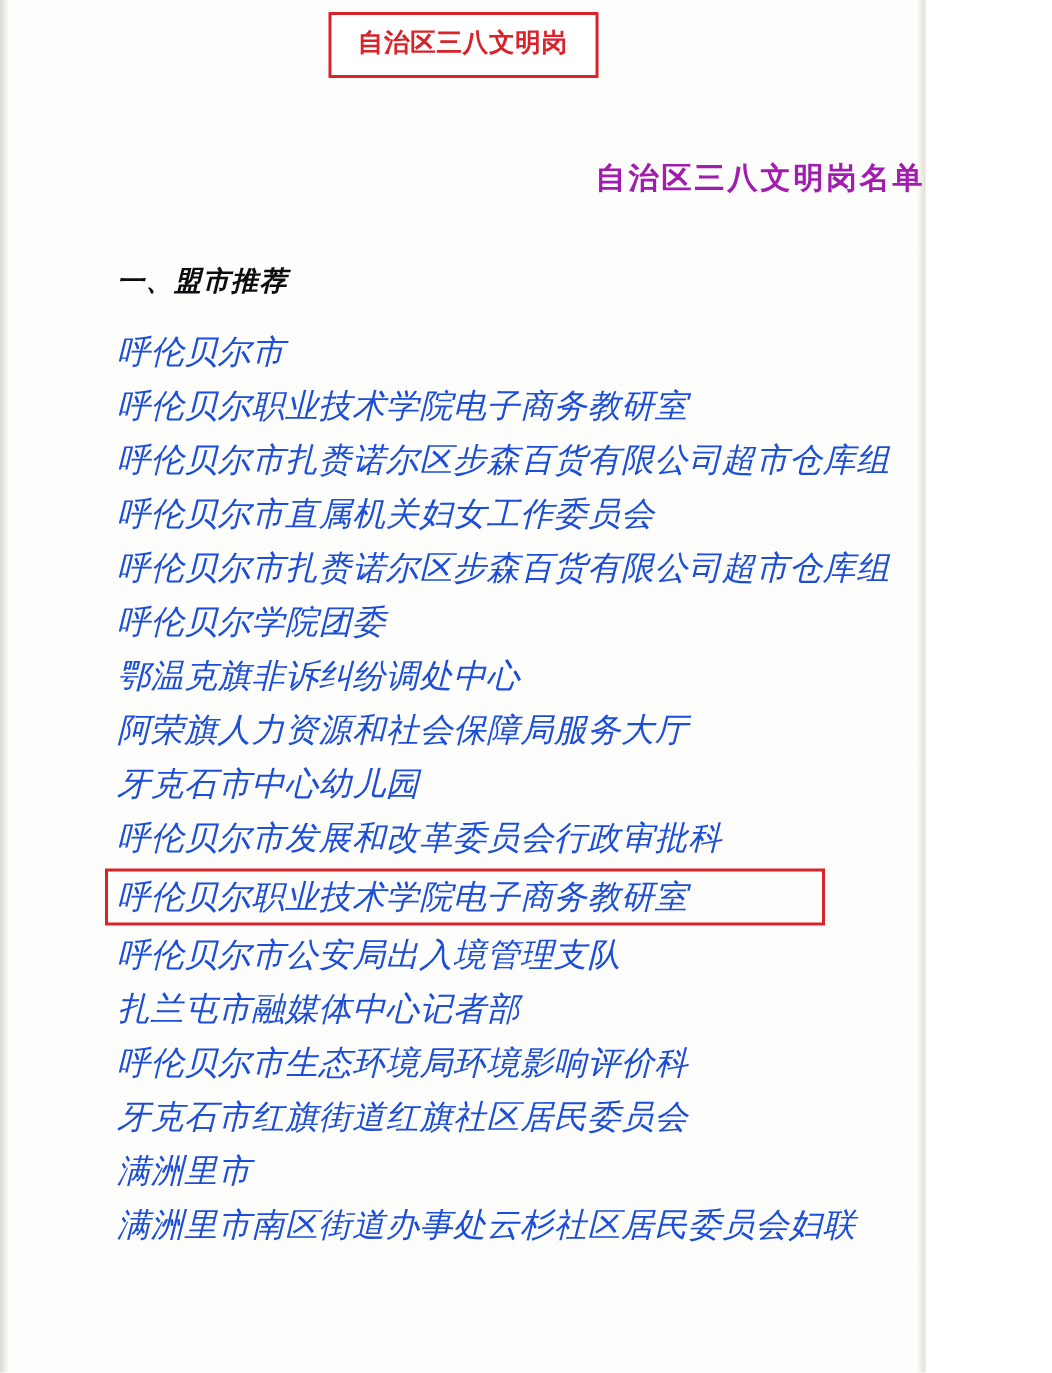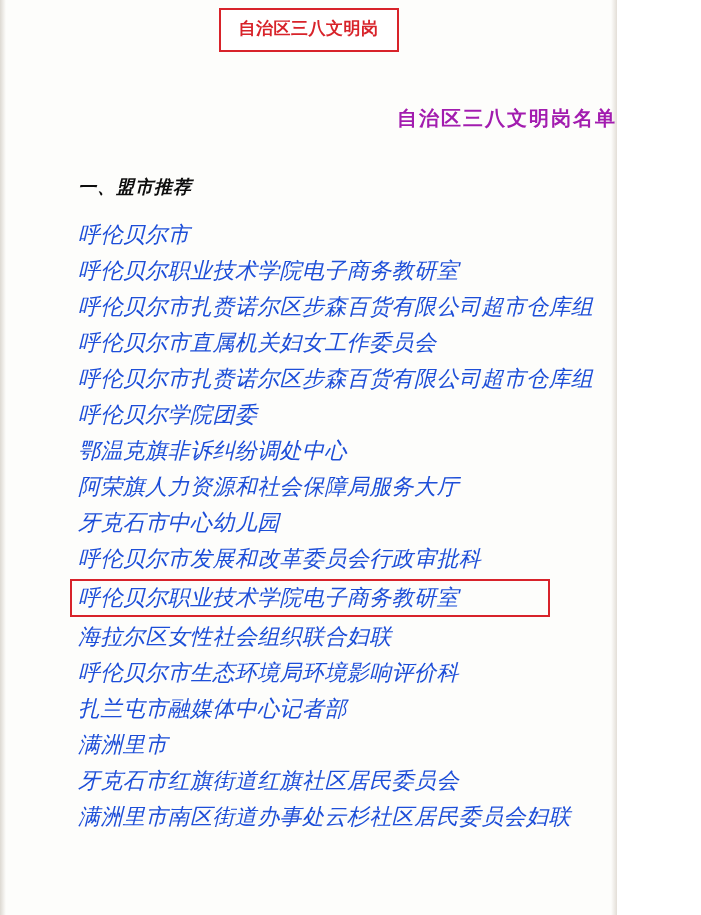--- a/index.html
+++ b/index.html
@@ -126,22 +126,22 @@
         <div class="list-item">呼伦贝尔职业技术学院电子商务教研室</div>
         <div class="list-item">呼伦贝尔市扎赉诺尔区步森百货有限公司超市仓库组</div>
         <div class="list-item">呼伦贝尔市直属机关妇女工作委员会</div>
         <div class="list-item">呼伦贝尔市扎赉诺尔区步森百货有限公司超市仓库组</div>
         <div class="list-item">呼伦贝尔学院团委</div>
         <div class="list-item">鄂温克旗非诉纠纷调处中心</div>
         <div class="list-item">阿荣旗人力资源和社会保障局服务大厅</div>
         <div class="list-item">牙克石市中心幼儿园</div>
         <div class="list-item">呼伦贝尔市发展和改革委员会行政审批科</div>
         <div class="list-item highlight">呼伦贝尔职业技术学院电子商务教研室</div>
-        <div class="list-item">海拉尔区女性社会组织联合妇联</div>
+        <div class="list-item">呼伦贝尔市公安局出入境管理支队</div>
+        <div class="list-item">扎兰屯市融媒体中心记者部</div>
         <div class="list-item">呼伦贝尔市生态环境局环境影响评价科</div>
-        <div class="list-item">扎兰屯市融媒体中心记者部</div>
+        <div class="list-item">牙克石市红旗街道红旗社区居民委员会</div>
         <div class="list-item">满洲里市</div>
-        <div class="list-item">牙克石市红旗街道红旗社区居民委员会</div>
         <div class="list-item">满洲里市南区街道办事处云杉社区居民委员会妇联</div>
       </div>
   </div>
 
 </div>
 
 </body></html>

